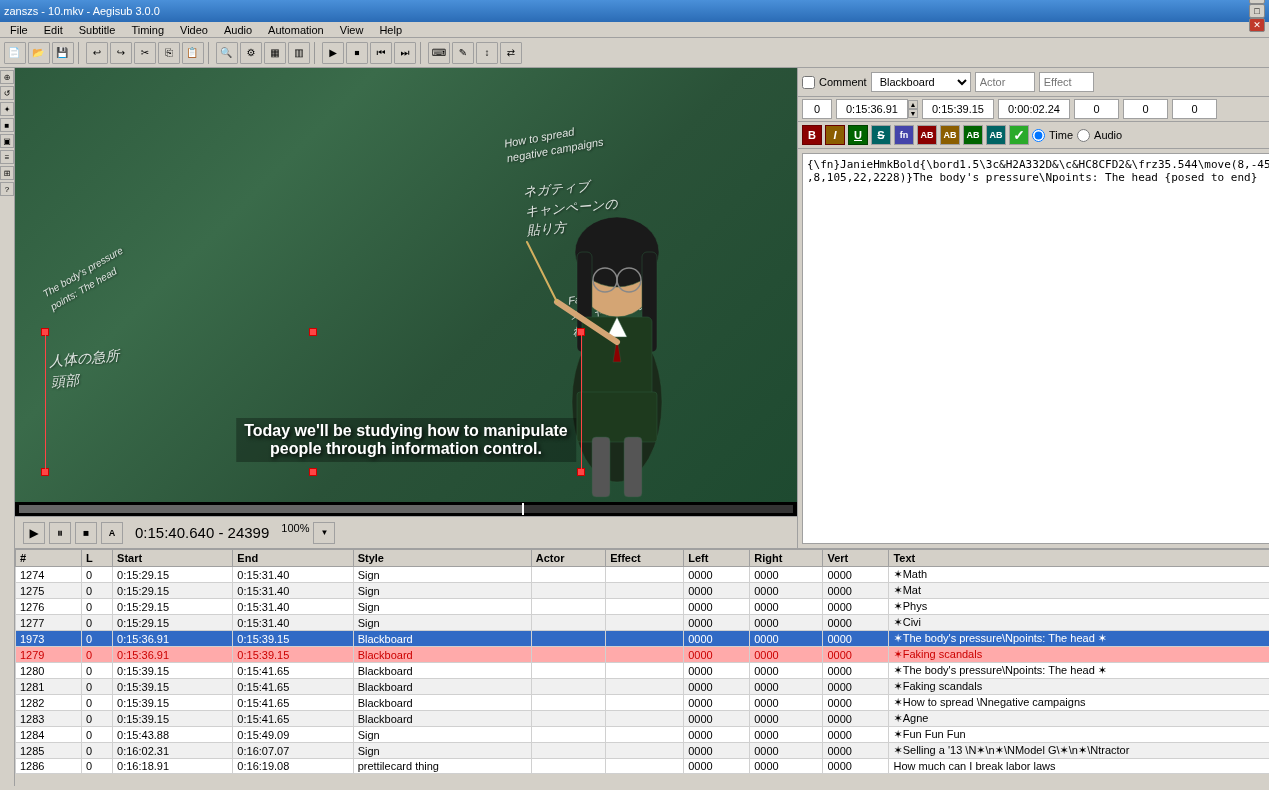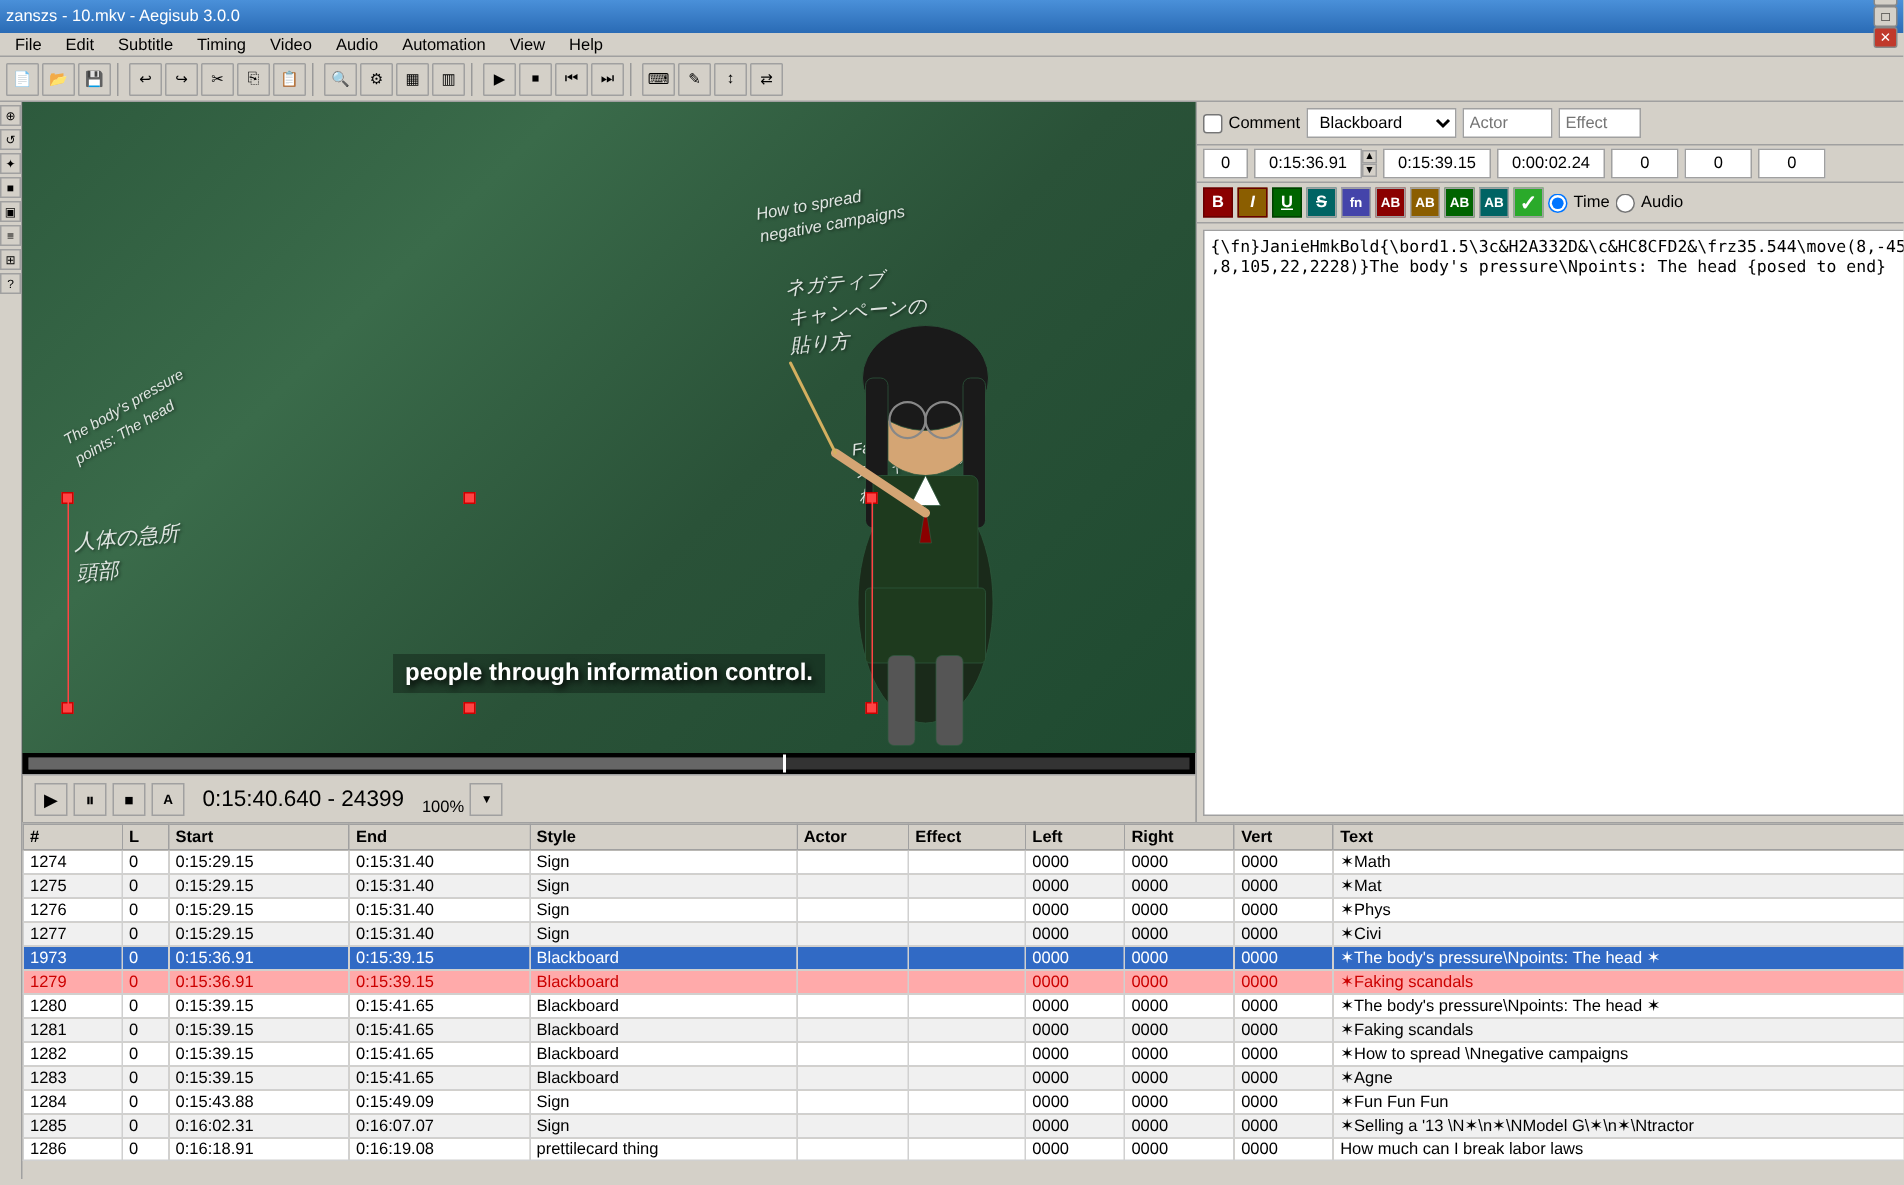--- a/index.html
+++ b/index.html
@@ -168,21 +168,21 @@
     }
 
     .playback-offset {
       font-size: 11px;
       flex: 1;
       text-align: center;
     }
 
     .zoom-control {
       display: flex;
-      align-items: flex-end;
+      align-items: flex-start;
       gap: 4px;
     }
 
     
     #right-panel {
       width: 487px;
       background: #d4d0c8;
       border-left: 1px solid #a0a0a0;
       display: flex;
       flex-direction: column;
@@ -497,20 +497,21 @@
           <div class="selection-handle" style="top:260px;left:294px;"></div>
           <div class="selection-handle" style="top:260px;left:562px;"></div>
           <div class="selection-handle" style="top:400px;left:26px;"></div>
           <div class="selection-handle" style="top:400px;left:294px;"></div>
           <div class="selection-handle" style="top:400px;left:562px;"></div>
 
           <div style="position:absolute;top:264px;left:30px;width:1px;height:140px;background:#ff4444;"></div>
           <div style="position:absolute;top:264px;left:566px;width:1px;height:140px;background:#ff4444;"></div>
 
           <div class="video-subtitle-main">
+            <div>Today we'll be studying how to manipulate</div>
             <div>people through information control.</div>
           </div>
         </div>
 
         <div id="video-info">
           <div style="width:100%;height:8px;background:#333;position:relative;">
             <div style="width:65%;height:100%;background:#666;"></div>
             <div style="position:absolute;top:-2px;left:65%;width:2px;height:12px;background:white;"></div>
           </div>
         </div>

